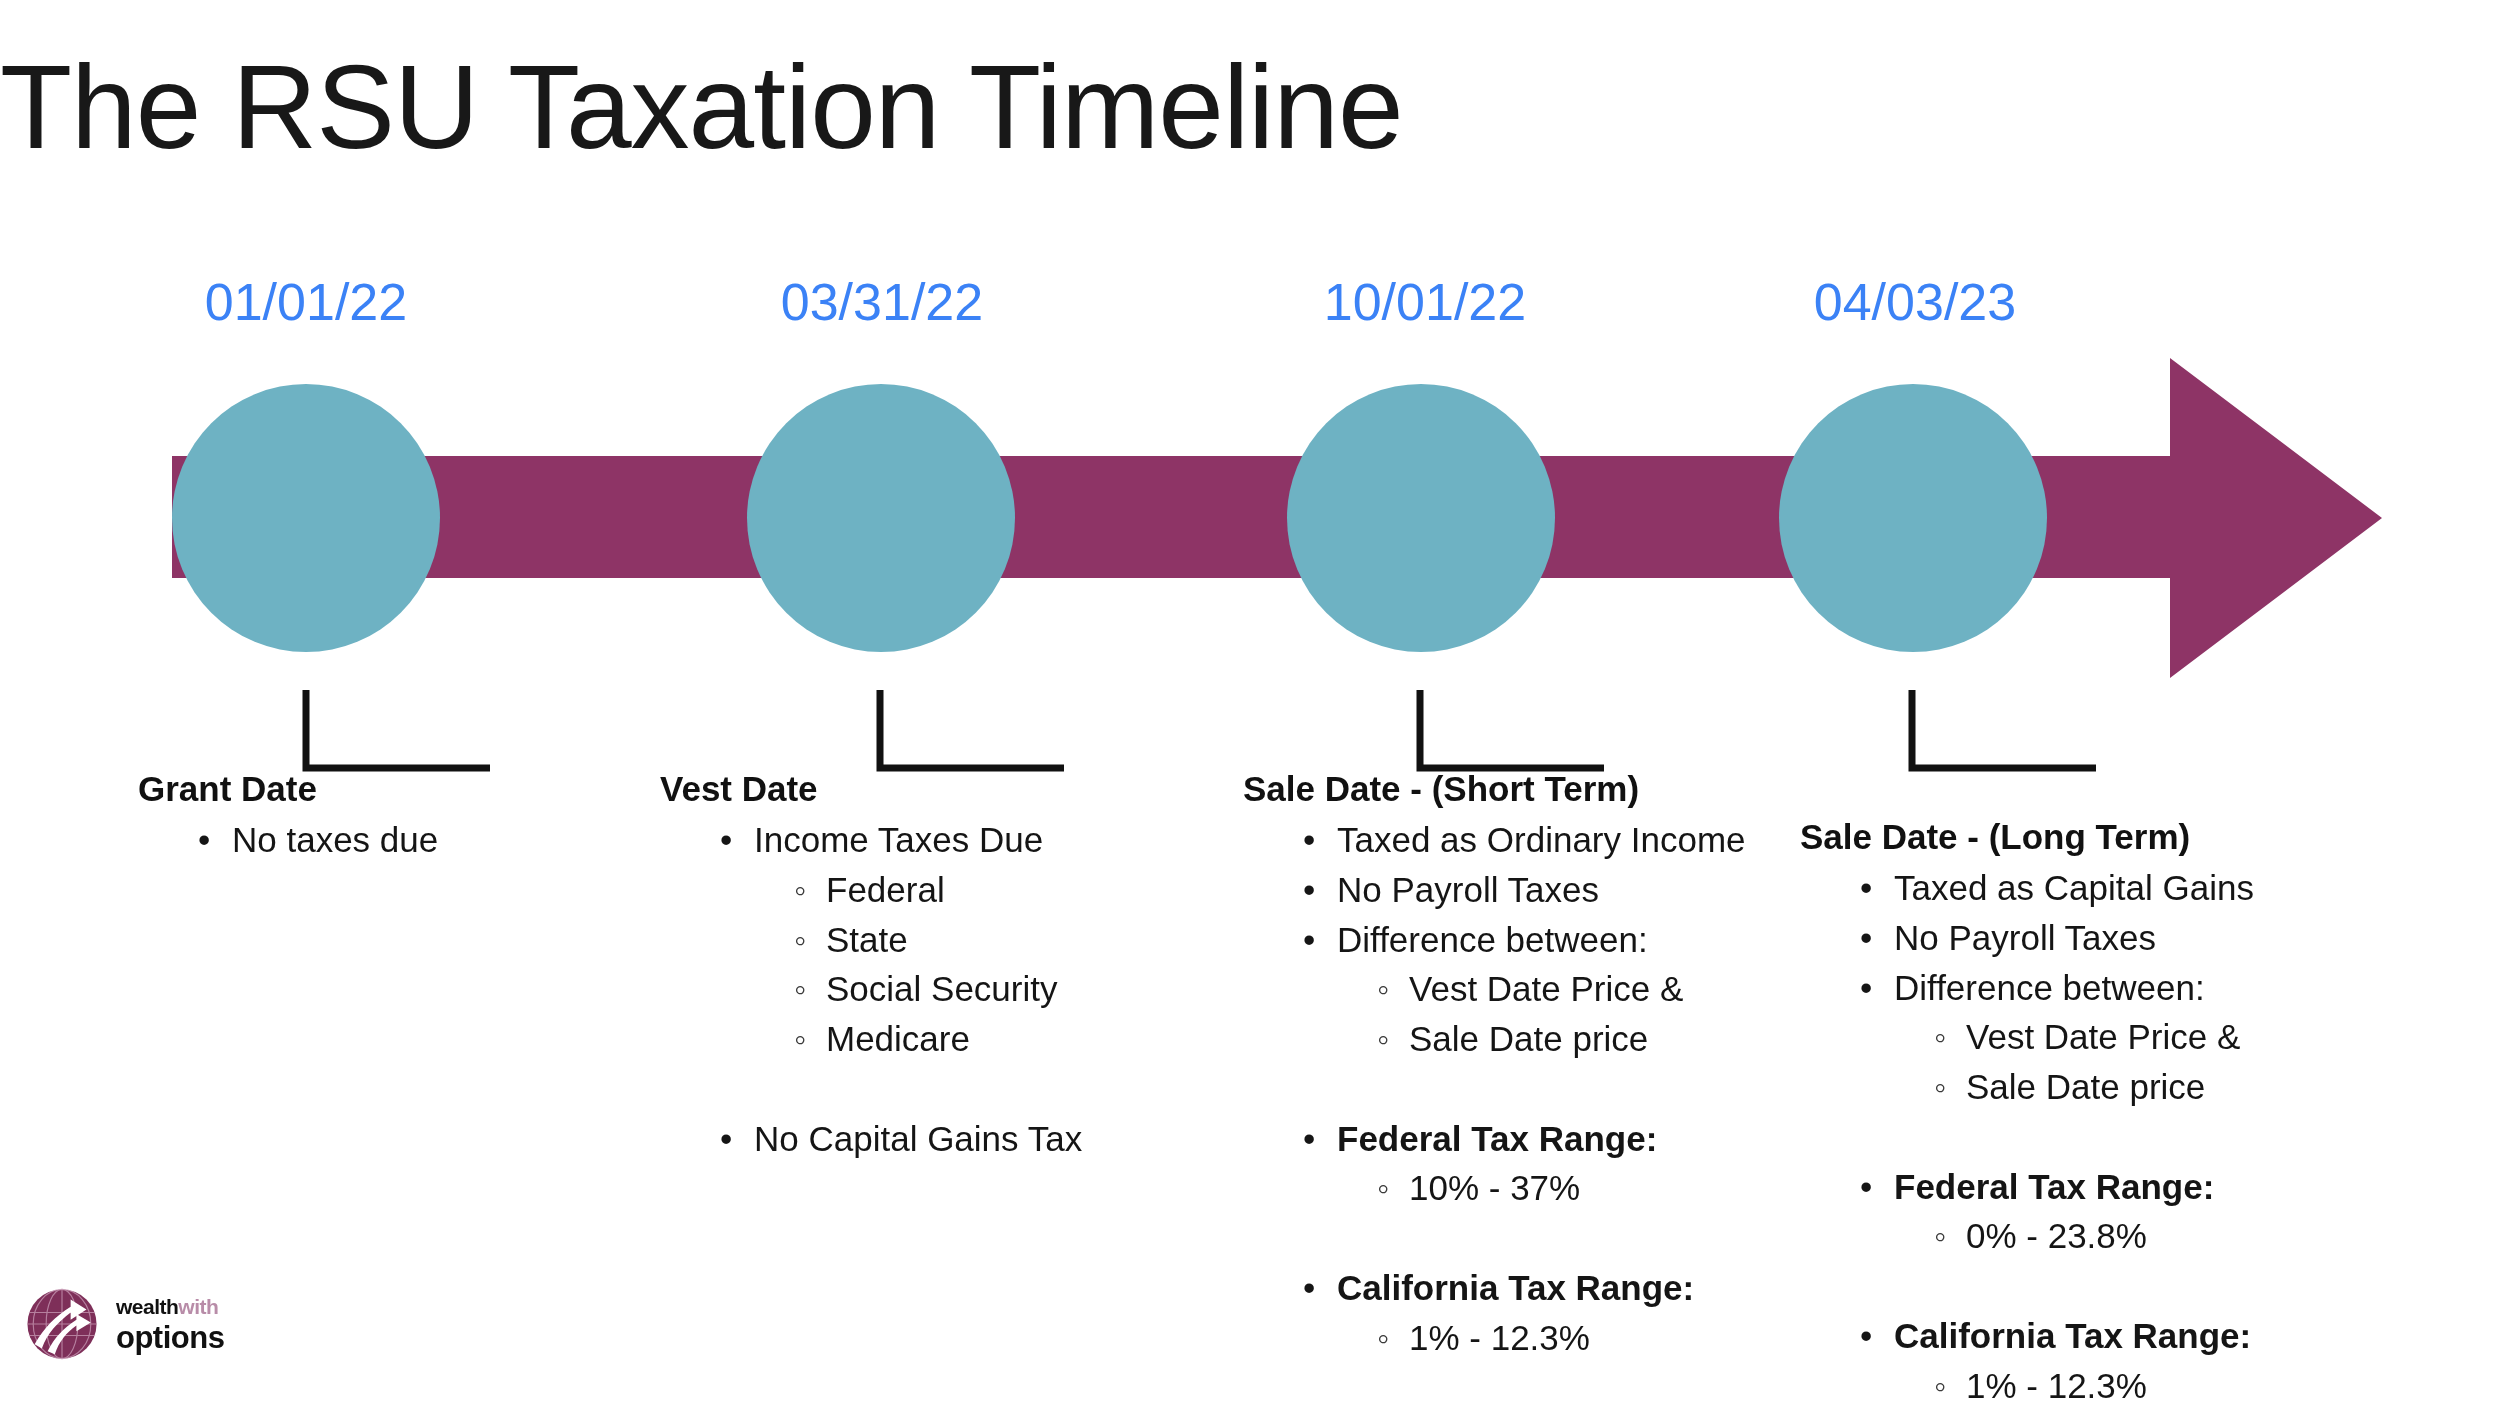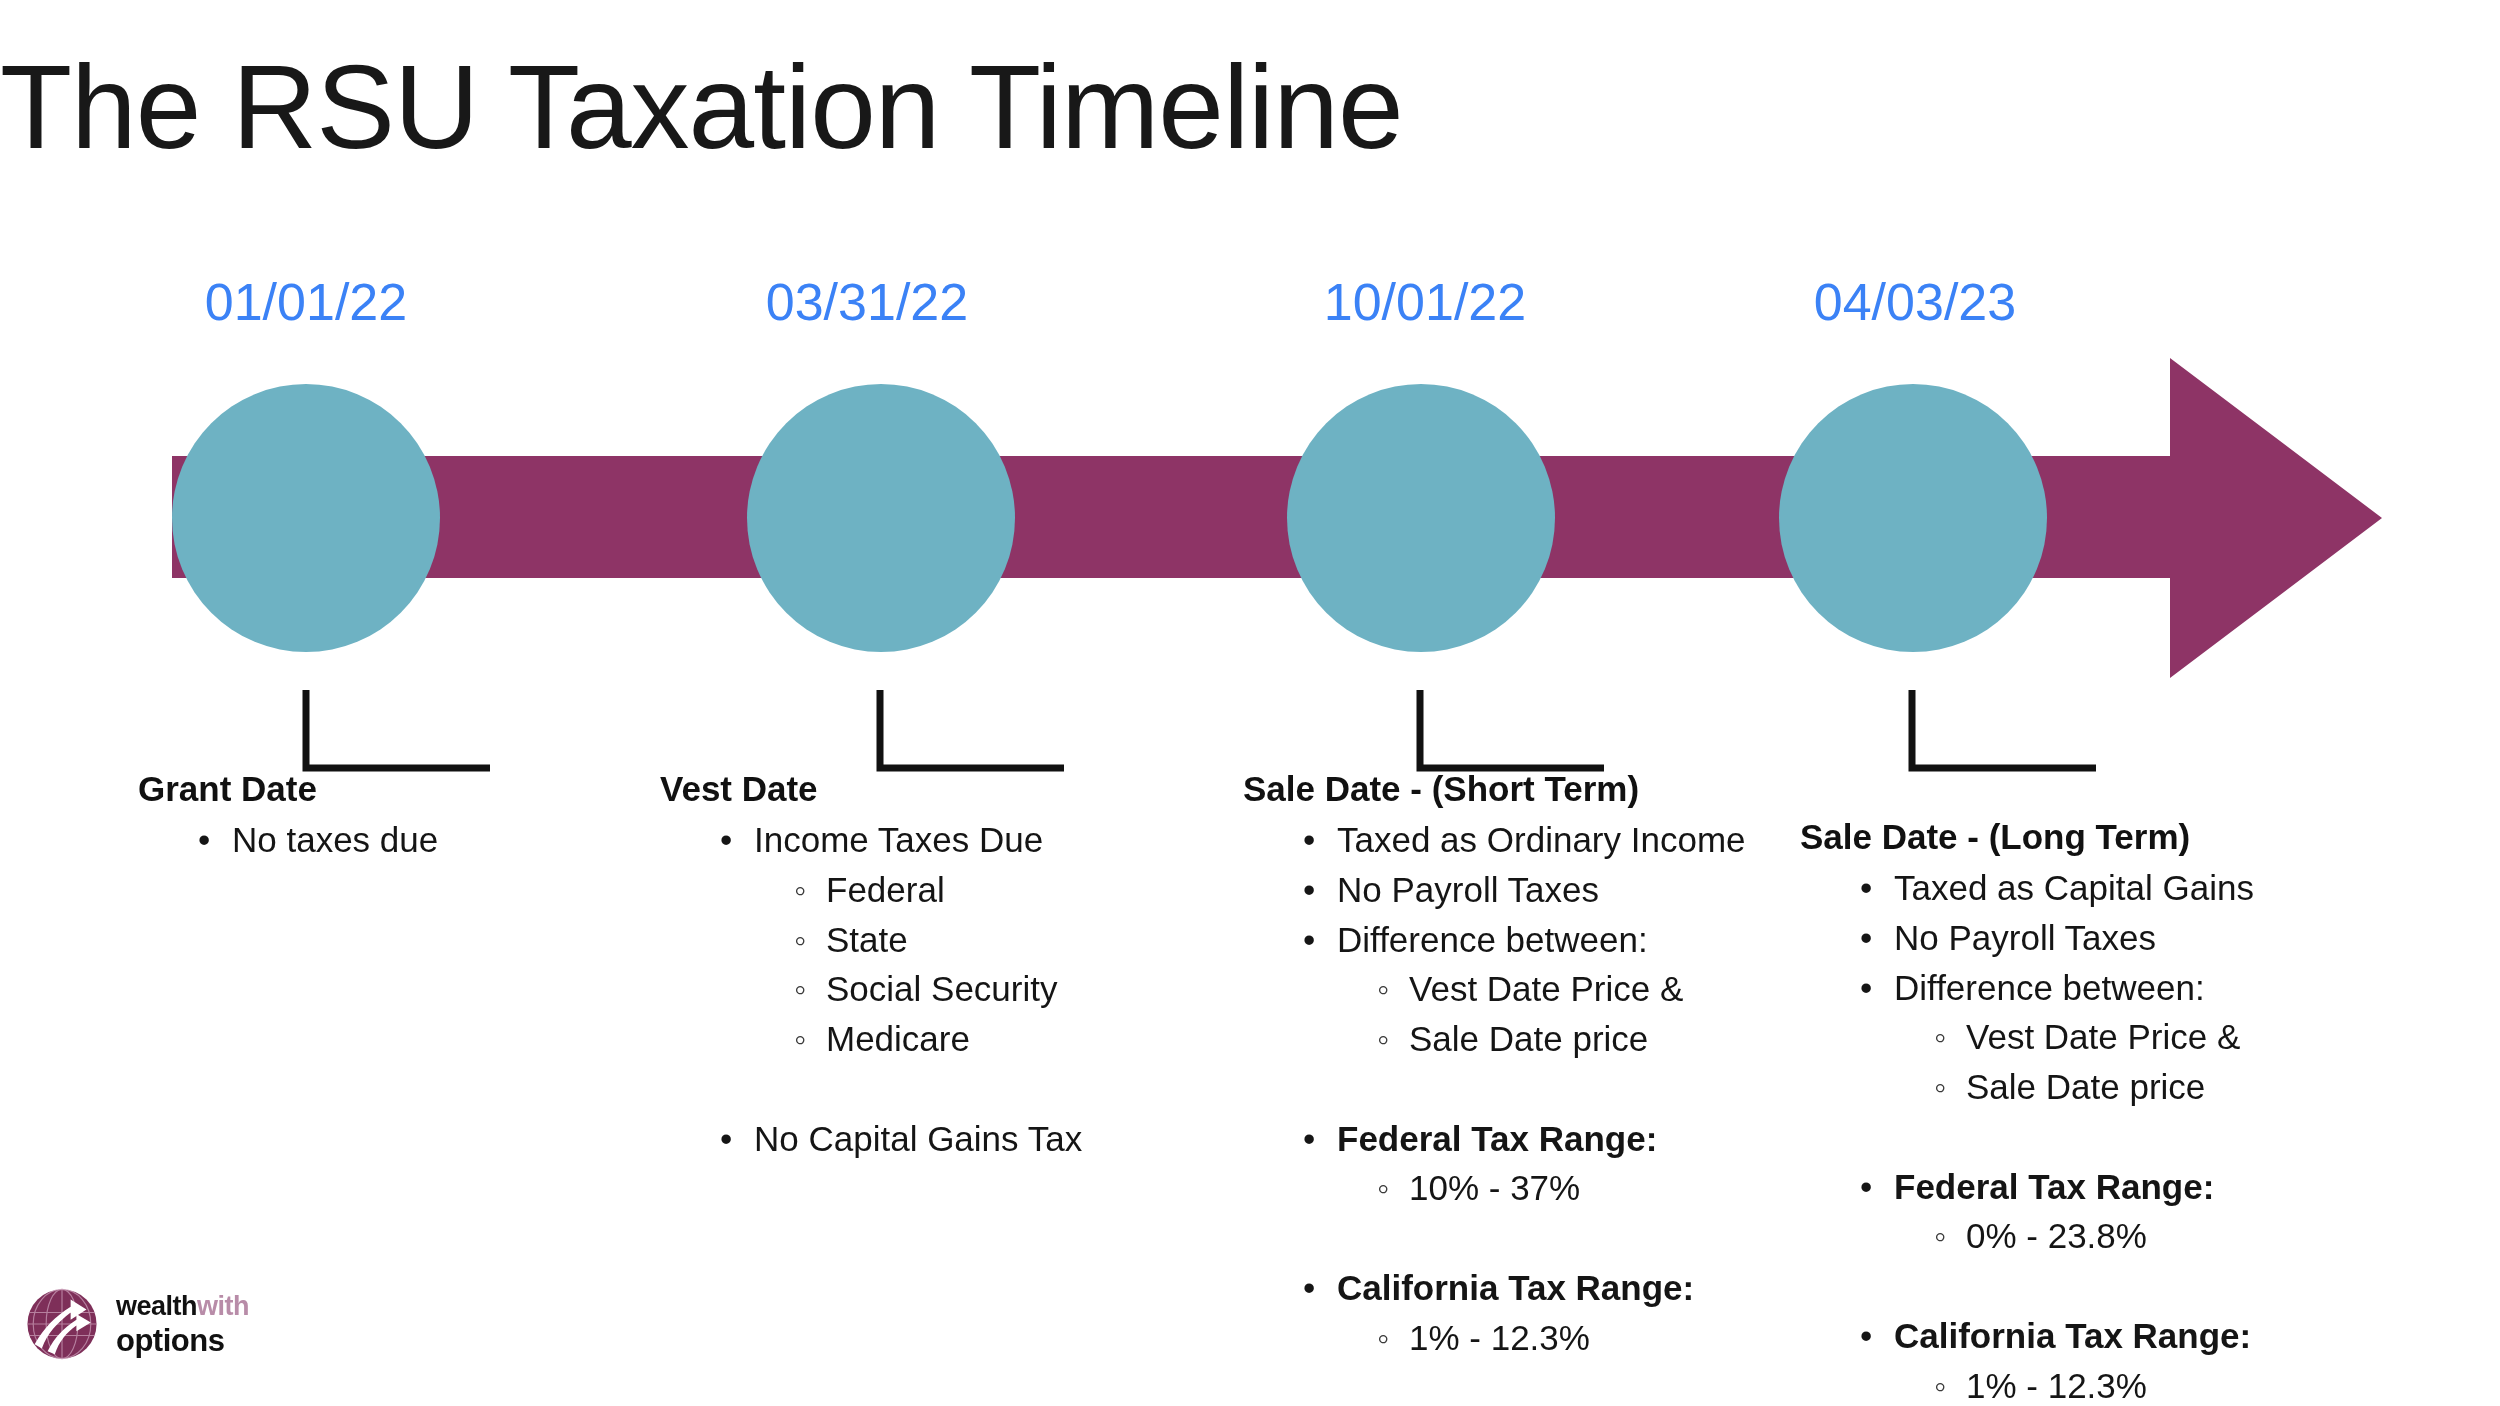--- a/index.html
+++ b/index.html
@@ -132,21 +132,21 @@
     top: 1288px;
     display: flex;
     align-items: center;
     gap: 18px;
   }
   #logo-text {
     display: flex;
     flex-direction: column;
     line-height: 1.0;
   }
-  .logo-row1 { font-size: 27px; font-weight: bold; letter-spacing: -0.5px; }
+  .logo-row1 { font-size: 21px; font-weight: bold; letter-spacing: -0.5px; }
   .logo-row2 { font-size: 31px; font-weight: bold; letter-spacing: -0.5px; margin-top: 5px; }
   .lw-dark { color: #111111; }
   .lw-light { color: #B88CA8; font-weight: bold; }
 </style>
 </head>
 <body>
 
 <div id="canvas">
 
   <div id="page-title">The RSU Taxation Timeline</div>
@@ -155,21 +155,21 @@
 
     <polygon points="172,456 2170,456 2170,358 2382,518 2170,678 2170,578 172,578" fill="#8E3466"></polygon>
 
     <path d="M306,690 L306,768 L490,768" stroke="#111111" stroke-width="7" fill="none"></path>
     <path d="M880,690 L880,768 L1064,768" stroke="#111111" stroke-width="7" fill="none"></path>
     <path d="M1420,690 L1420,768 L1604,768" stroke="#111111" stroke-width="7" fill="none"></path>
     <path d="M1912,690 L1912,768 L2096,768" stroke="#111111" stroke-width="7" fill="none"></path>
   </svg>
 
   <div class="date-label" style="left:96px;">01/01/22</div>
-  <div class="date-label" style="left:657px;">03/31/22</div>
+  <div class="date-label" style="left:672px;">03/31/22</div>
   <div class="date-label" style="left:1215px;">10/01/22</div>
   <div class="date-label" style="left:1705px;">04/03/23</div>
 
   <div class="node-circle" style="left:172px;"></div>
   <div class="node-circle" style="left:747px;"></div>
   <div class="node-circle" style="left:1287px;"></div>
   <div class="node-circle" style="left:1779px;"></div>
 
   <div class="col" id="col-0" style="left:138px;">
     <div class="col-head">Grant Date</div>

